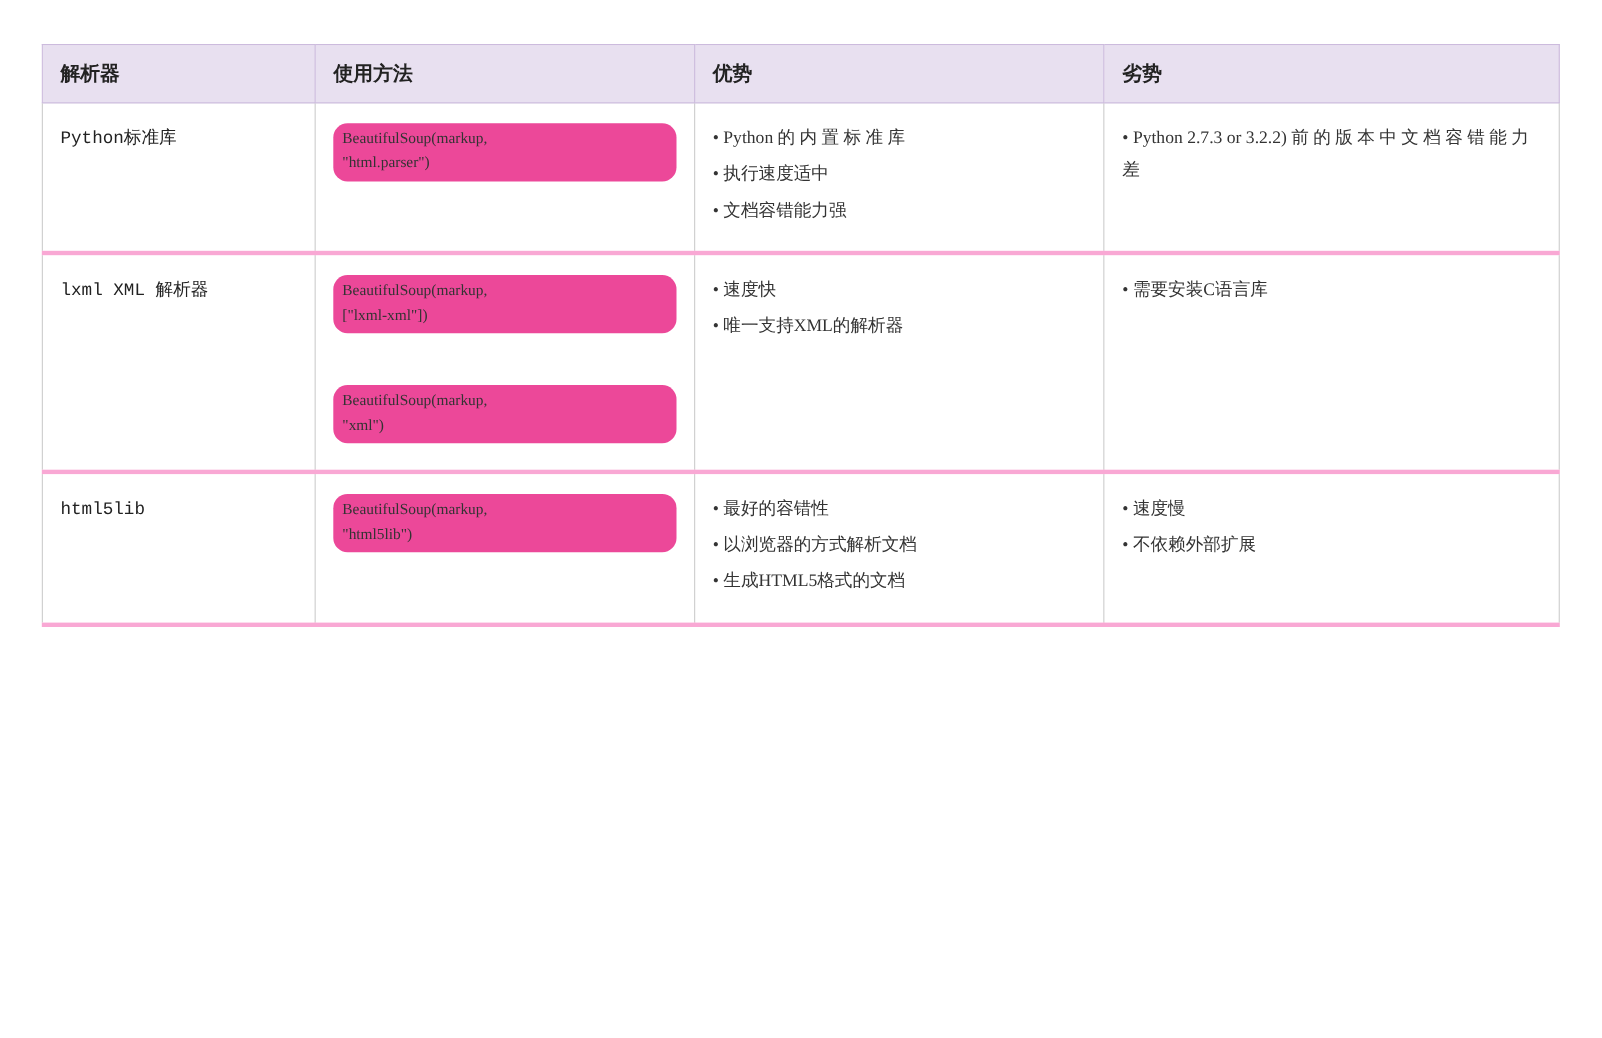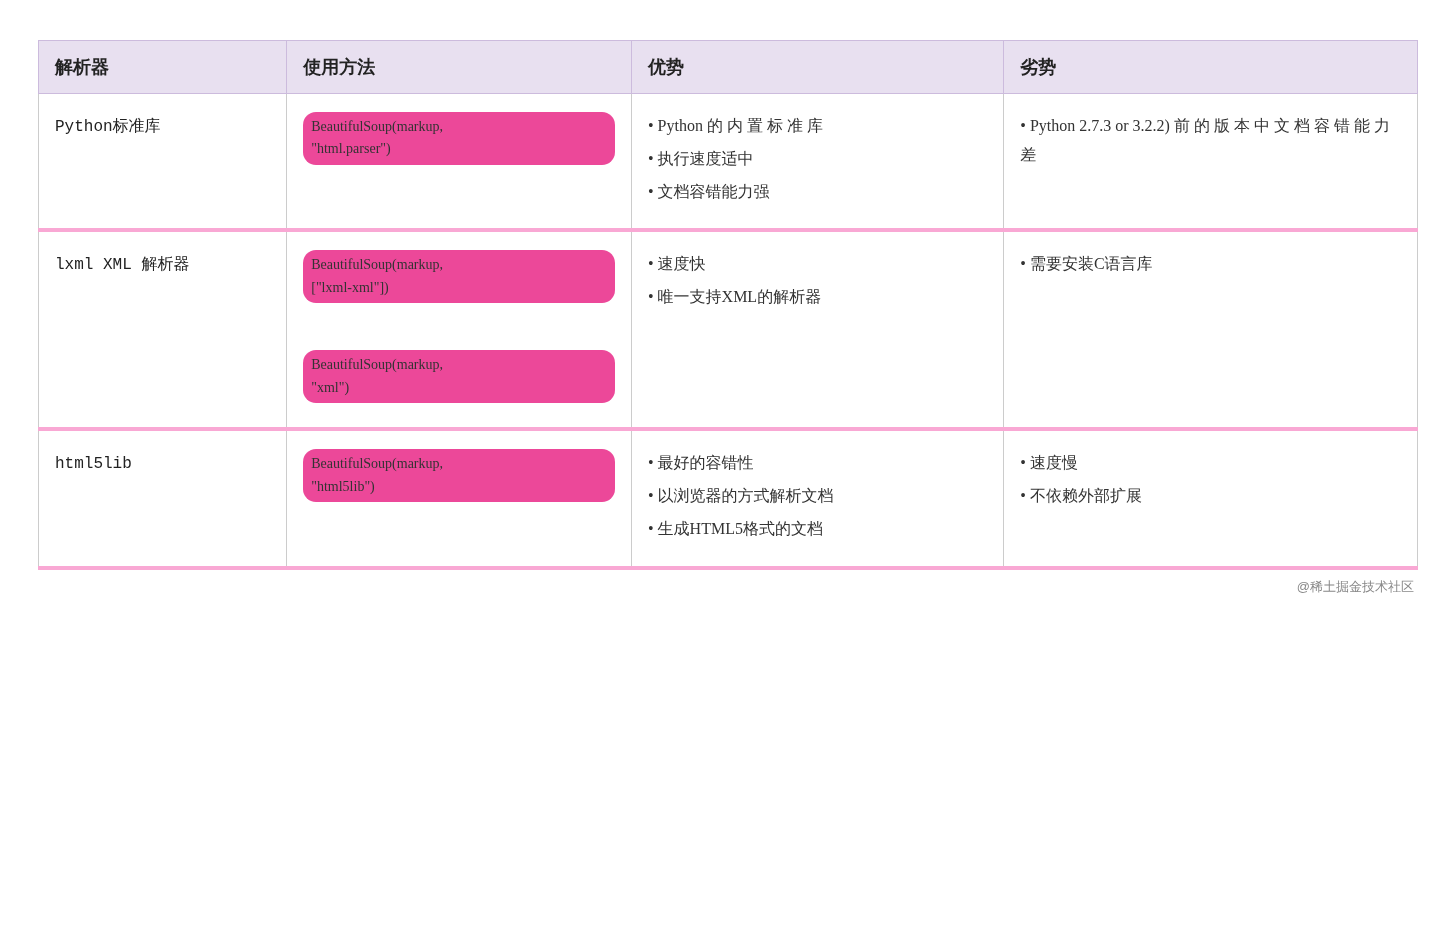--- a/index.html
+++ b/index.html
@@ -199,14 +199,13 @@
         </td>
         <td>
           <ul>
             <li>速度慢</li>
             <li>不依赖外部扩展</li>
           </ul>
         </td>
       </tr>
     </tbody>
   </table>
-  <div class="watermark">@稀土掘金技术社区</div>
 </div>
 
 </body></html>

